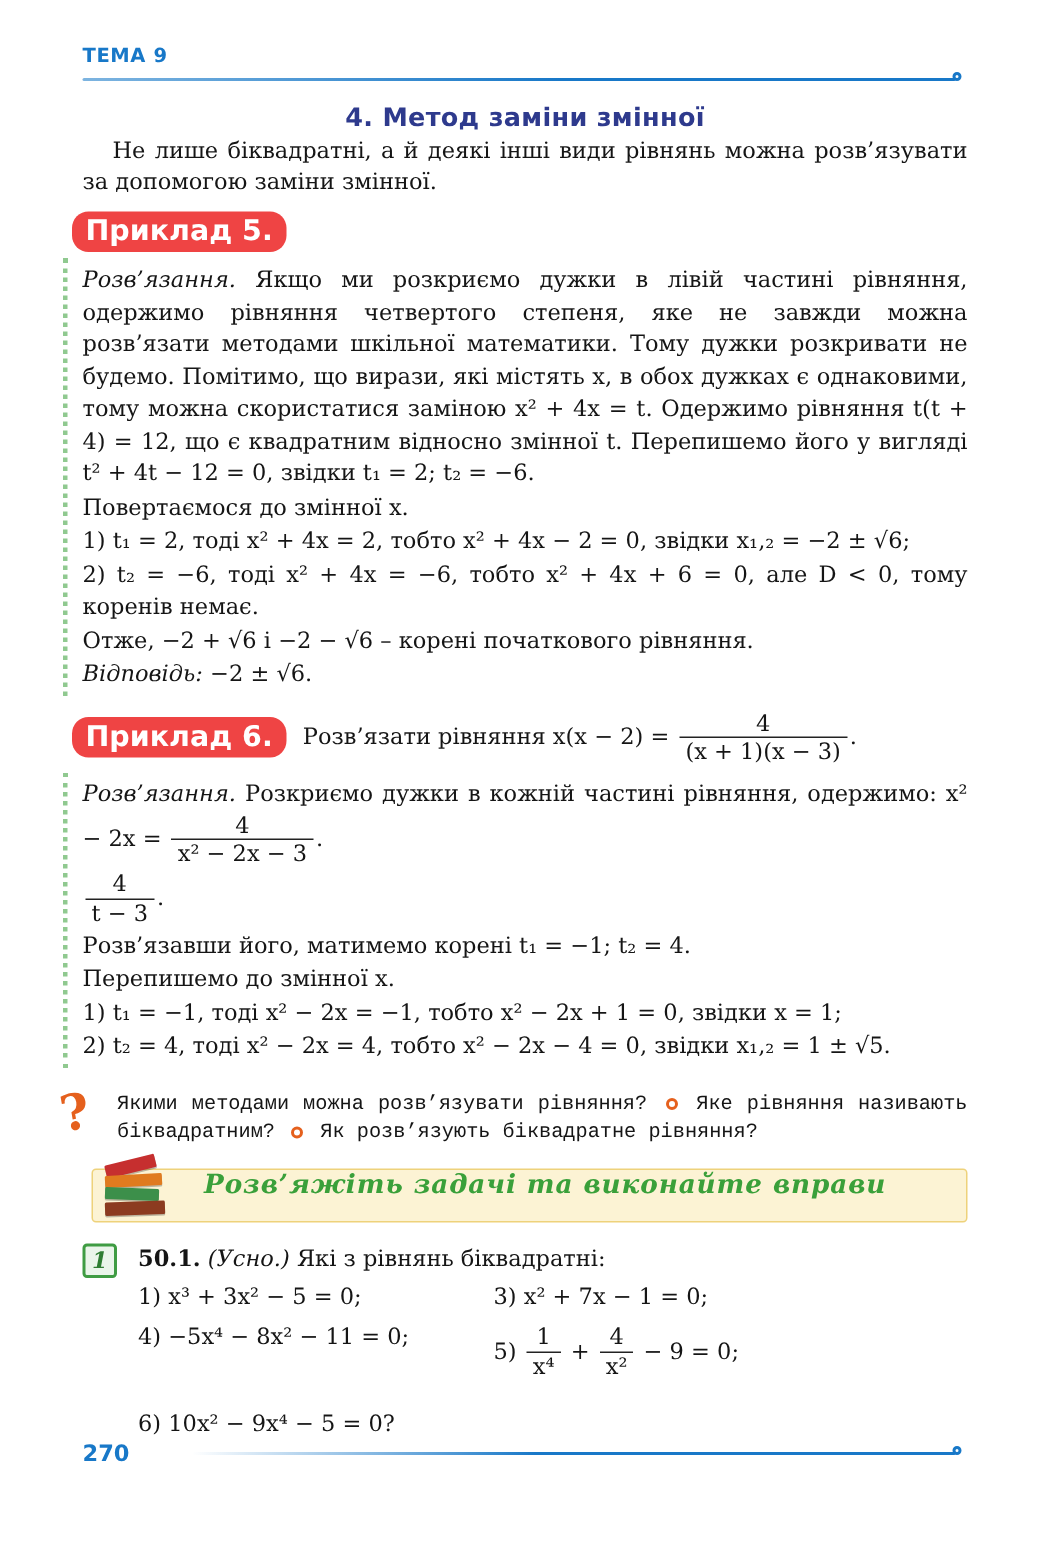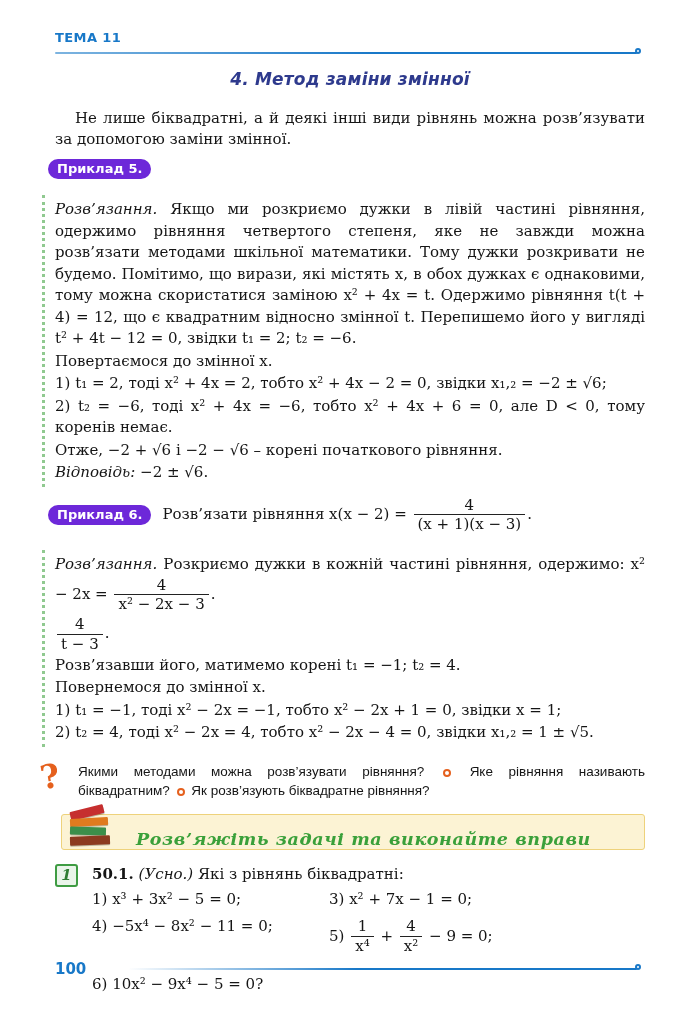--- a/index.html
+++ b/index.html
@@ -7,48 +7,48 @@
     width:695px; height:1030px; background:#ffffff; position:relative; overflow:hidden;
     font-family:"DejaVu Serif", serif; color:#151515;
   }
   .page { padding:30px 50px 0 55px; }
 
   
   .theme { font-family:"DejaVu Sans", sans-serif; font-weight:bold; font-size:13px; color:#1878c8; letter-spacing:.4px; }
   .rule { position:relative; height:2px; margin-top:7px; margin-right:8px;
           background:linear-gradient(to right,#7db4e0,#1878c8 55%); border-radius:1px; }
   .ring { position:absolute; right:-4px; top:-4px; width:6px; height:6px; border:2px solid #1878c8; border-radius:50%; background:#fff; display:block; }
-  h1 { margin-top:15px; text-align:center; font-family:"DejaVu Sans", sans-serif; font-size:17px; color:#2e3a8d; letter-spacing:.2px;font-style:italic; }
+  h1 { margin-top:15px; text-align:center; font-family:"DejaVu Sans", sans-serif; font-size:17px; color:#2e3a8d; letter-spacing:.2px; }
 
-  .intro { margin-top:19px; font-size:15px; line-height:21px; text-align:justify; text-indent:20px; }
+  .intro { margin-top:1px; font-size:15px; line-height:21px; text-align:justify; text-indent:20px; }
 
   
   .task-row { display:flex; align-items:center; gap:11px; margin-top:9px; font-size:15px; }
-  .badge { flex:0 0 auto; background:#6d28d9; color:#fff; font-family:"DejaVu Sans", sans-serif;
-           font-weight:bold; font-size:13px; padding:2px 9px 3px; border-radius:11px; margin-left:-7px; white-space:nowrap; }
-  .sol { margin-left:-13px; border-left:3px dotted #90c990; padding:3px 0 2px 10px; margin-top:16px; }
+  .badge { flex:0 0 auto; background:#ef4444; color:#fff; font-family:"DejaVu Sans", sans-serif;
+           font-weight:bold; font-size:19px; padding:2px 9px 3px; border-radius:11px; margin-left:-7px; white-space:nowrap; }
+  .sol { margin-left:-13px; border-left:3px dotted #90c990; padding:3px 0 2px 10px; margin-top:4px; }
   .sol p { font-size:15px; line-height:21.5px; margin:1px 0; }
   .just { text-align:justify; }
   .rootline { line-height:24px; }
 
   
   .frac { display:inline-block; vertical-align:middle; text-align:center; line-height:1.12; margin:1px 2px; }
   .frac .num { display:block; padding:0 4px 1px; }
   .frac .den { display:block; border-top:1.4px solid #222; padding:1px 4px 0; }
 
   
   .questions { display:flex; gap:11px; margin-top:12px; margin-left:-22px; align-items:flex-start; }
   .qmark { flex:0 0 34px; font-family:"DejaVu Serif", serif; font-weight:bold; font-size:33px; line-height:36px;
            color:#e5601d; text-align:center; transform:rotate(-10deg); }
-  .qtext { font-family:Liberation Sans, sans-serif; font-size:13.5px; line-height:19px; text-align:justify; padding-top:3px; }
+  .qtext { font-family:Liberation Mono, monospace; font-size:13.5px; line-height:19px; text-align:justify; padding-top:3px; }
   .oc { display:inline-block; width:8px; height:8px; border:2px solid #e5601d; border-radius:50%; background:#fff; vertical-align:-1px; margin:0 3px; }
 
   
   .banner { position:relative; margin:14px 0 0 6px; height:36px; background:#fcf3d4; border:1px solid #eed27b;
-            border-radius:3px; display:flex; align-items:flex-end; padding-left:74px; }
+            border-radius:3px; display:flex; align-items:flex-start; padding-left:74px; }
   .banner-text { font-family:"DejaVu Serif", serif; font-style:italic; font-weight:bold; font-size:17.5px;
                  color:#3aa03a; letter-spacing:.6px; }
   .books { position:absolute; left:2px; top:-9px; width:52px; height:50px; }
   .books span { position:absolute; left:6px; border-radius:1px; box-shadow:0 1px 0 rgba(0,0,0,.25); }
   .bk1 { top:2px;  width:34px; height:9px; background:#c62f2f; transform:rotate(-14deg); }
   .bk2 { top:12px; width:38px; height:8px; background:#e07b1f; transform:rotate(-3deg); }
   .bk3 { top:21px; width:36px; height:8px; background:#3c8f4a; transform:rotate(2deg); }
   .bk4 { top:30px; width:40px; height:9px; background:#8c3b20; transform:rotate(-2deg); }
 
   
@@ -67,21 +67,21 @@
   .pagenum { font-family:"DejaVu Sans", sans-serif; font-weight:bold; font-size:15px; color:#1878c8; }
   .frule { position:relative; flex:1; height:2px; margin-left:42px;
            background:linear-gradient(to right,rgba(24,120,200,0),#1878c8 45%); border-radius:1px; }
 </style>
 </head>
 <body>
 
 <div class="page">
 
   <header>
-    <div class="theme">ТЕМА 11</div>
+    <div class="theme">ТЕМА 9</div>
     <div class="rule">
       <span class="ring"></span>
     </div>
   </header>
 
   <h1>4. Метод заміни змінної</h1>
 
   <p class="intro">Не лише біквадратні, а й деякі інші види рівнянь можна розв’язувати за допомогою заміни змінної.</p>
 
   <section>
@@ -103,21 +103,21 @@
       <span class="badge">Приклад 6.</span>
       <span>
         <span>Розв’язати рівняння  x(x − 2) =</span>
         <span class="frac"><span class="num">4</span><span class="den">(x + 1)(x − 3)</span></span><span>.</span>
       </span>
     </div>
     <div class="sol">
       <p class="just"><i>Розв’язання.</i> <span>Розкриємо дужки в кожній частині рівняння, одержимо:  x² − 2x =</span> <span class="frac"><span class="num">4</span><span class="den">x² − 2x − 3</span></span><span>.</span></p>
       <p class="just"> <span class="frac"><span class="num">4</span><span class="den">t − 3</span></span><span>.</span></p>
       <p>Розв’язавши його, матимемо корені t₁ = −1; t₂ = 4.</p>
-      <p>Повернемося до змінної x.</p>
+      <p>Перепишемо до змінної x.</p>
       <p>1) t₁ = −1, тоді x² − 2x = −1, тобто x² − 2x + 1 = 0, звідки x = 1;</p>
       <p class="rootline">2) t₂ = 4, тоді x² − 2x = 4, тобто x² − 2x − 4 = 0, звідки x₁,₂ = 1 ± √5.</p>
     </div>
   </section>
 
   <section class="questions">
     <span class="qmark">?</span>
     <p class="qtext">
       <span>Якими методами можна розв’язувати рівняння?</span>
       <span class="oc"></span>
@@ -155,17 +155,17 @@
             </span>&nbsp;<span>− 9 = 0;</span>
         </div>
         <div class="cell tall">6) 10x² − 9x⁴ − 5 = 0?</div>
       </div>
     </div>
   </section>
 
 </div>
 
 <footer class="footer">
-  <span class="pagenum">100</span>
+  <span class="pagenum">270</span>
   <span class="frule">
     <span class="ring"></span>
   </span>
 </footer>
 
 </body></html>

